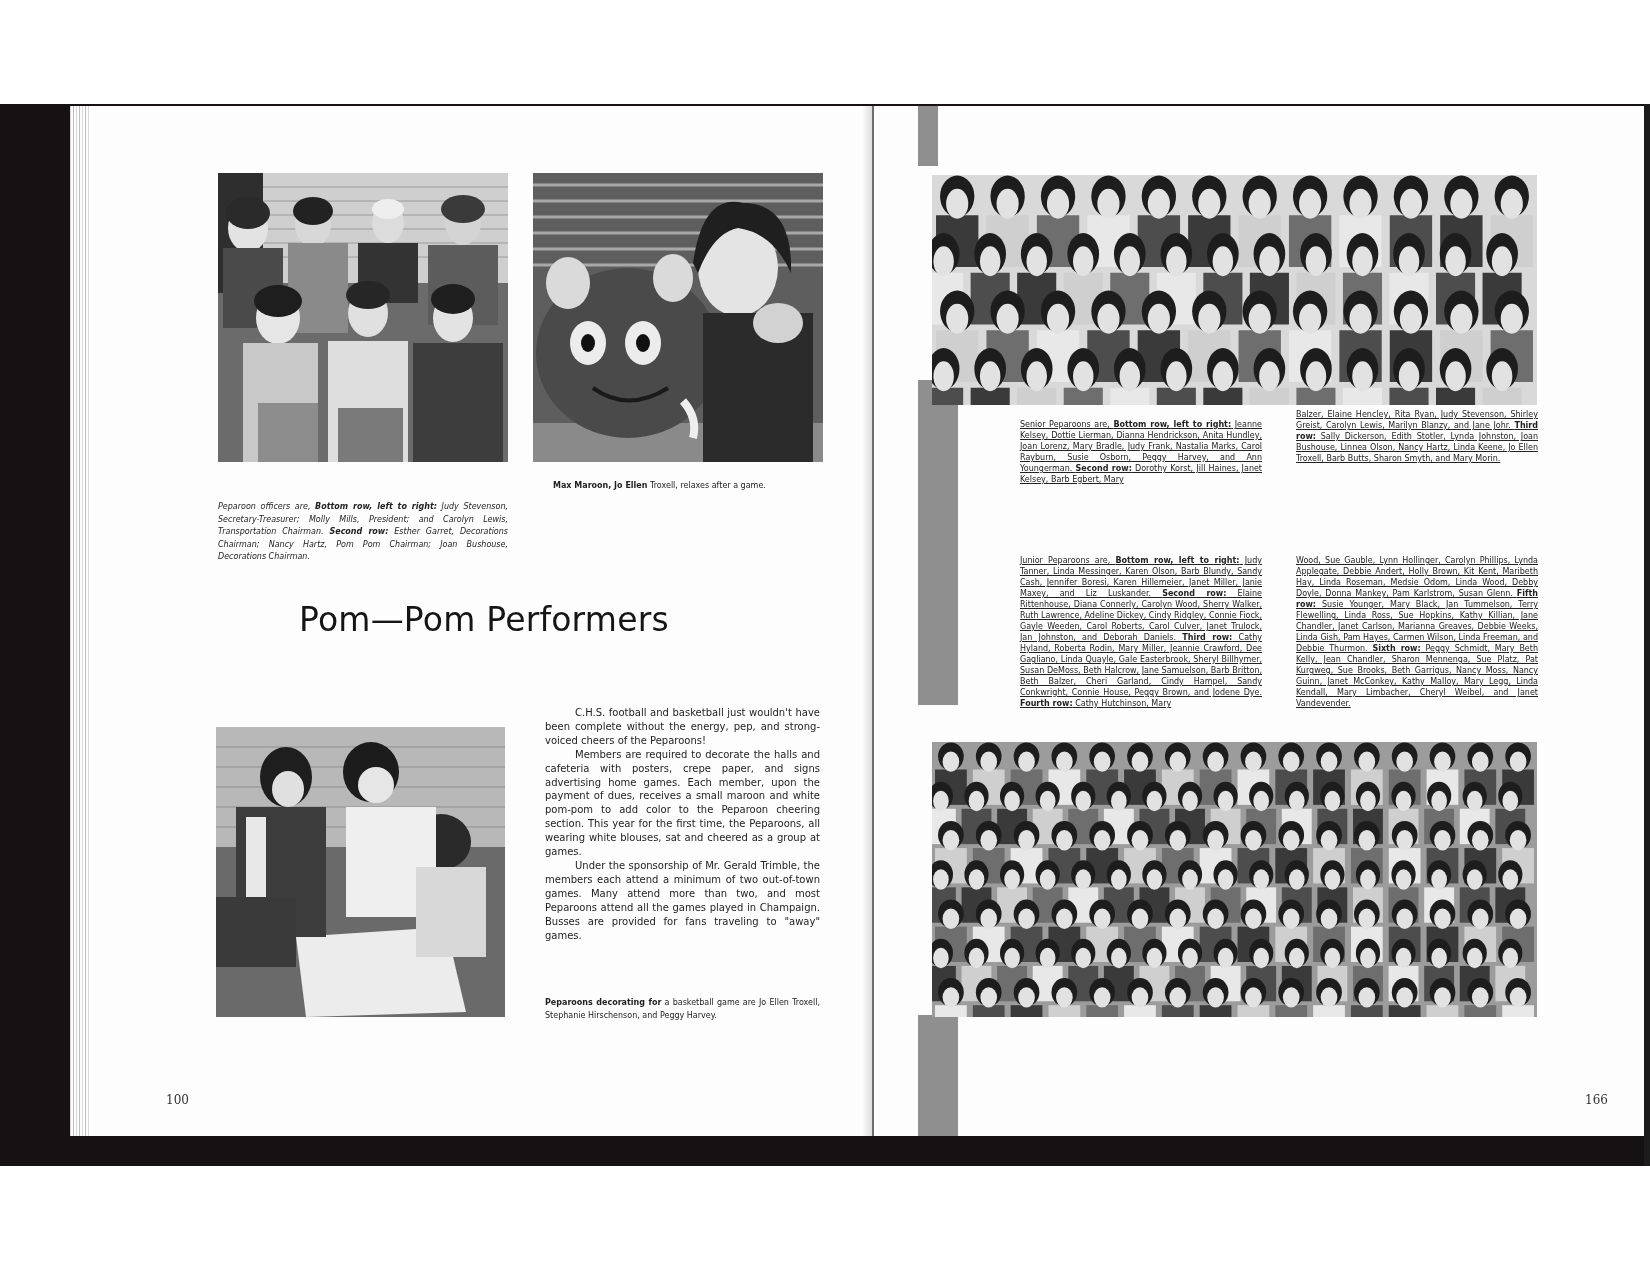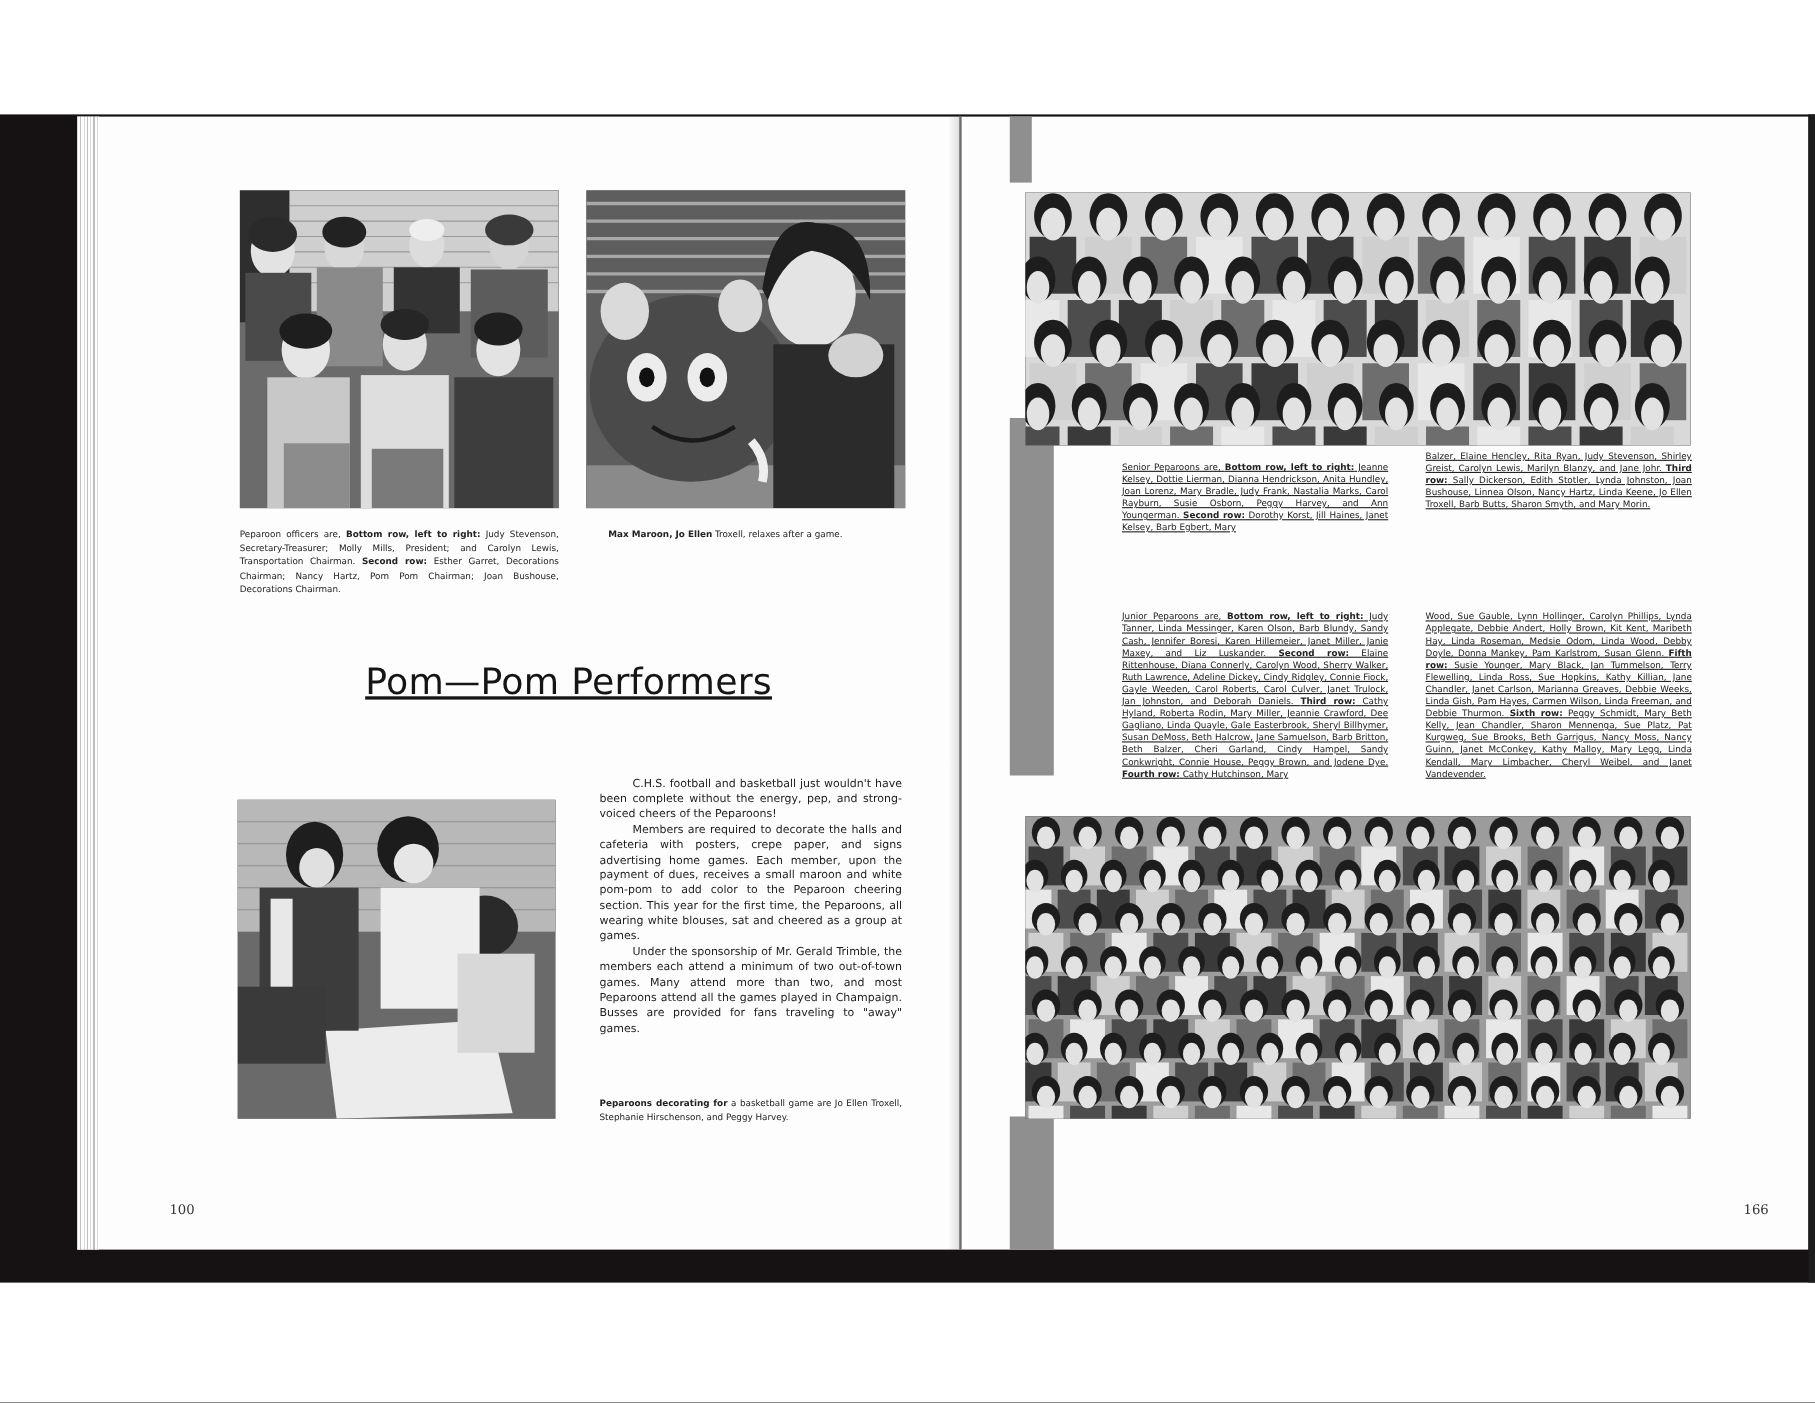--- a/index.html
+++ b/index.html
@@ -103,24 +103,24 @@
       <ellipse cx="110" cy="170" rx="7" ry="9" fill="#111"></ellipse>
     <path d="M60 215 Q95 240 135 215" stroke="#1a1a1a" stroke-width="4" fill="none"></path>
     <path d="M150 228 Q165 245 160 265" stroke="#eee" stroke-width="8" fill="none"></path>
     <ellipse cx="205" cy="95" rx="40" ry="48" fill="#e4e4e4"></ellipse>
     <path d="M160 90 Q170 20 210 30 Q260 30 258 100 Q240 60 205 55 Q180 60 165 100 Z" fill="#1f1f1f"></path>
     <rect x="170" y="140" width="110" height="149" fill="#2b2b2b"></rect>
     <ellipse cx="245" cy="150" rx="25" ry="20" fill="#d2d2d2"></ellipse>
   </svg>
 </div>
 
-<div class="abs caption" style="left:218px;top:480px;width:290px;"><span>Peparoon officers are, </span><b>Bottom row, left to right:</b><span> Judy Stevenson, Secretary-Treasurer; Molly Mills, President; and Carolyn Lewis, Transportation Chairman. </span><b>Second row:</b><span> Esther Garret, Decorations Chairman; Nancy Hartz, Pom Pom Chairman; Joan Bushouse, Decorations Chairman.</span></div>
+<div class="abs caption" style="left:218px;top:501px;width:290px;font-style:italic;"><span>Peparoon officers are, </span><b>Bottom row, left to right:</b><span> Judy Stevenson, Secretary-Treasurer; Molly Mills, President; and Carolyn Lewis, Transportation Chairman. </span><b>Second row:</b><span> Esther Garret, Decorations Chairman; Nancy Hartz, Pom Pom Chairman; Joan Bushouse, Decorations Chairman.</span></div>
 <div class="abs caption" style="left:553px;top:480px;width:290px;"><b>Max Maroon, Jo Ellen</b><span> Troxell, relaxes after a game.</span></div>
 
-<div class="abs heading" style="left:332px;top:600px;text-decoration:underline;">Pom—Pom Performers</div>
+<div class="abs heading" style="left:299px;top:600px;">Pom—Pom Performers</div>
 
 <div class="abs photo" style="left:216px;top:727px;width:289px;height:290px;" title="Peparoons decorating for a basketball game">
   <svg viewBox="0 0 289 290" preserveAspectRatio="none">
     <rect width="289" height="290" fill="#6a6a6a"></rect>
     <rect x="0" y="0" width="289" height="120" fill="#b8b8b8"></rect>
     <g stroke="#8f8f8f" stroke-width="1">
       <line x1="0" y1="20" x2="289" y2="20"></line>
         <line x1="0" y1="40" x2="289" y2="40"></line>
       <line x1="0" y1="60" x2="289" y2="60"></line>
         <line x1="0" y1="80" x2="289" y2="80"></line>
@@ -141,21 +141,21 @@
 </div>
 
 <div class="abs body-text" style="left:545px;top:706px;width:275px;">
   <p>C.H.S. football and basketball just wouldn't have been complete without the energy, pep, and strong-voiced cheers of the Peparoons!</p>
   <p>Members are required to decorate the halls and cafeteria with posters, crepe paper, and signs advertising home games. Each member, upon the payment of dues, receives a small maroon and white pom-pom to add color to the Peparoon cheering section. This year for the first time, the Peparoons, all wearing white blouses, sat and cheered as a group at games.</p>
   <p>Under the sponsorship of Mr. Gerald Trimble, the members each attend a minimum of two out-of-town games. Many attend more than two, and most Peparoons attend all the games played in Champaign. Busses are provided for fans traveling to "away" games.</p>
 </div>
 
 <div class="abs caption" style="left:545px;top:997px;width:275px;"><b>Peparoons decorating for</b><span> a basketball game are Jo Ellen Troxell, Stephanie Hirschenson, and Peggy Harvey.</span></div>
 
-<div class="abs folio" style="left:154px;top:1093px;text-align:right;">100</div>
+<div class="abs folio" style="left:166px;top:1093px;text-align:right;">100</div>
 
 <div class="abs photo" style="left:932px;top:175px;width:605px;height:230px;" title="Senior Peparoons group photo">
   <svg id="senior-svg" viewBox="0 0 605 230" preserveAspectRatio="none">
     <rect width="605" height="230" fill="#d9d9d9"></rect>
   <rect x="4.033333333333335" y="40.25" width="42.349999999999994" height="51.75" fill="#3a3a3a"></rect>
       <ellipse cx="25.208333333333332" cy="21.275" rx="17.141666666666666" ry="20.7" fill="#1d1d1d"></ellipse>
       <ellipse cx="25.208333333333332" cy="28.75" rx="11.091666666666667" ry="14.950000000000001" fill="#e2e2e2"></ellipse>
       <rect x="54.45" y="40.25" width="42.349999999999994" height="51.75" fill="#cfcfcf"></rect>
       <ellipse cx="75.625" cy="21.275" rx="17.141666666666666" ry="20.7" fill="#1d1d1d"></ellipse>
       <ellipse cx="75.625" cy="28.75" rx="11.091666666666667" ry="14.950000000000001" fill="#e2e2e2"></ellipse>

